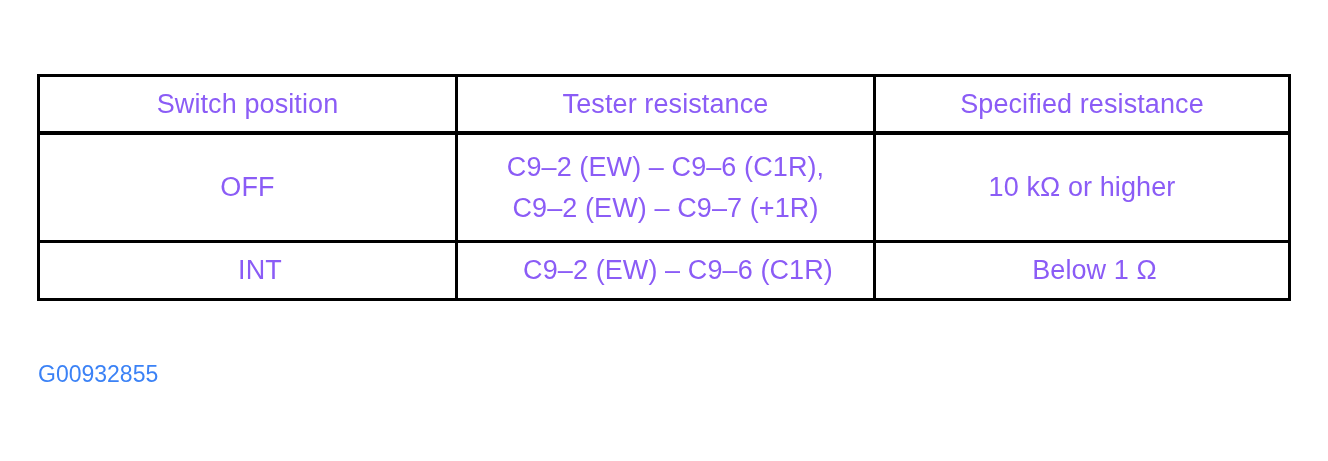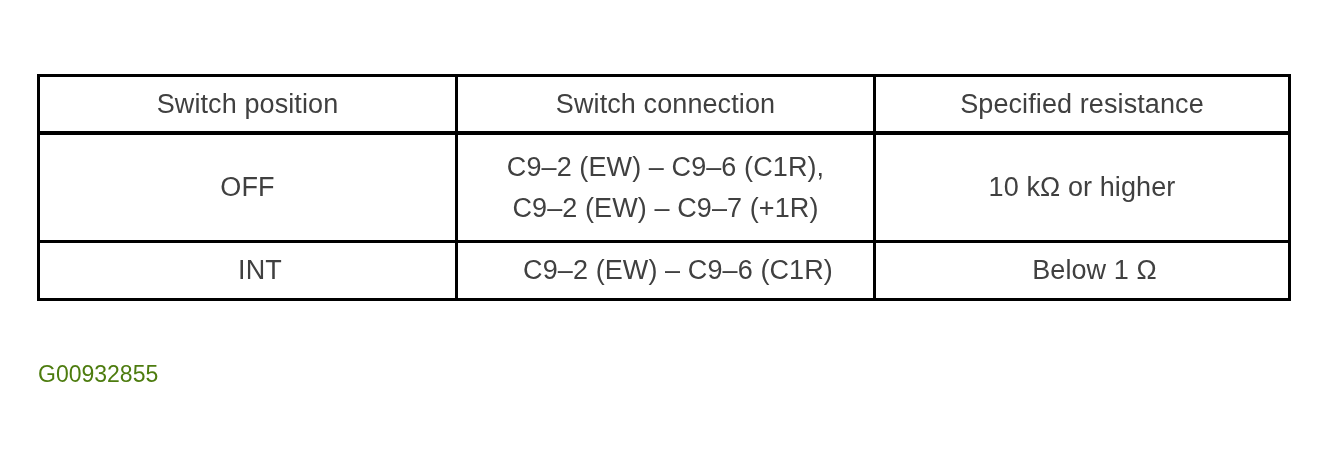--- a/index.html
+++ b/index.html
@@ -35,21 +35,21 @@
     background: #ffffff;
   }
 
   .spec-table td,
   .spec-table th {
     border: 3px solid #000000;
     padding: 0;
     text-align: center;
     vertical-align: middle;
     font-weight: normal;
-    color: #404040;
+    color: #8b5cf6;
     letter-spacing: 0.1px;
   }
 
   
   .col-switch   { width: 418px; }
   .col-tester   { width: 418px; }
   .col-resist   { width: 415px; }
 
   .head-row th {
     height: 54px;
@@ -86,40 +86,40 @@
 
   .nowrap { white-space: nowrap; }
 
   
   .caption {
     position: absolute;
     left: 38px;
     top: 363px;
     font-size: 23px;
     line-height: 1;
-    color: #4d7c0f;
+    color: #3b82f6;
     white-space: nowrap;
   }
 </style>
 </head>
 <body>
 
 <div class="page">
 
   <table class="spec-table">
     <colgroup>
       <col class="col-switch">
       <col class="col-tester">
       <col class="col-resist">
     </colgroup>
 
     <thead>
       <tr class="head-row">
         <th>Switch position</th>
-        <th>Switch connection</th>
+        <th>Tester resistance</th>
         <th>Specified resistance</th>
       </tr>
     </thead>
 
     <tbody>
       <tr class="row-off">
         <td>OFF</td>
         <td>
           <div class="cell-lines">
             <span>C9–2 (EW) – C9–6 (C1R),</span>

